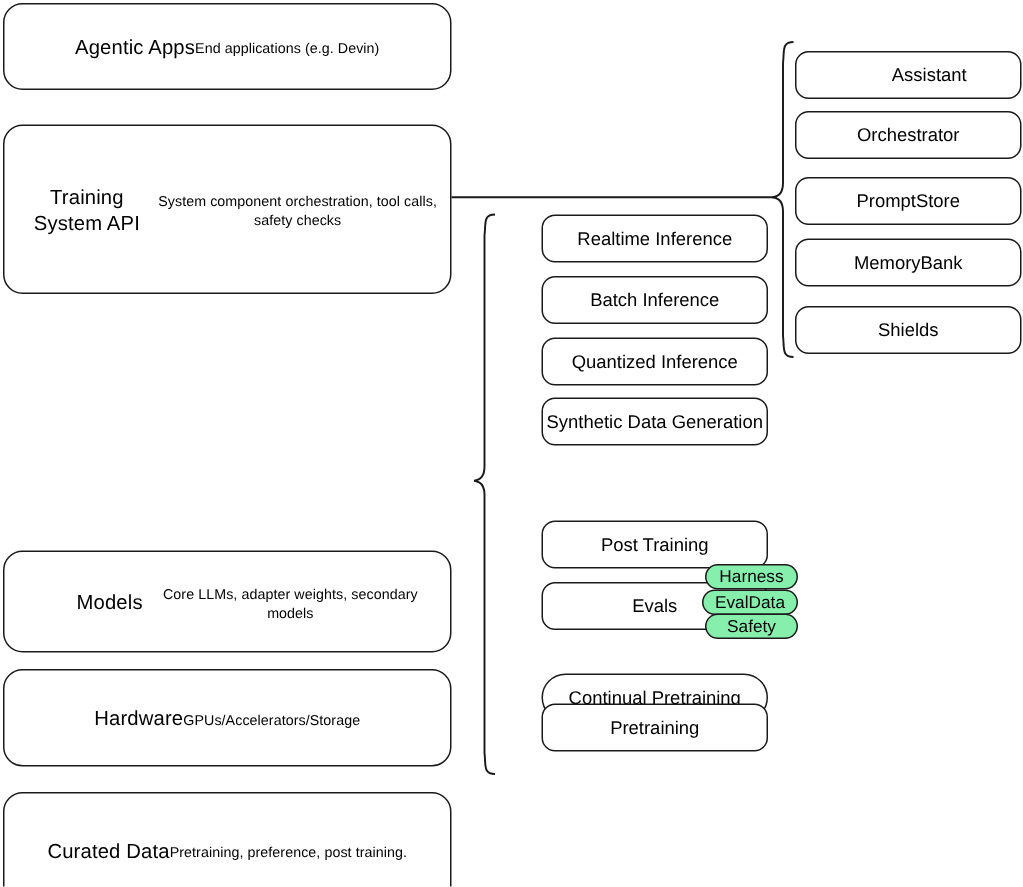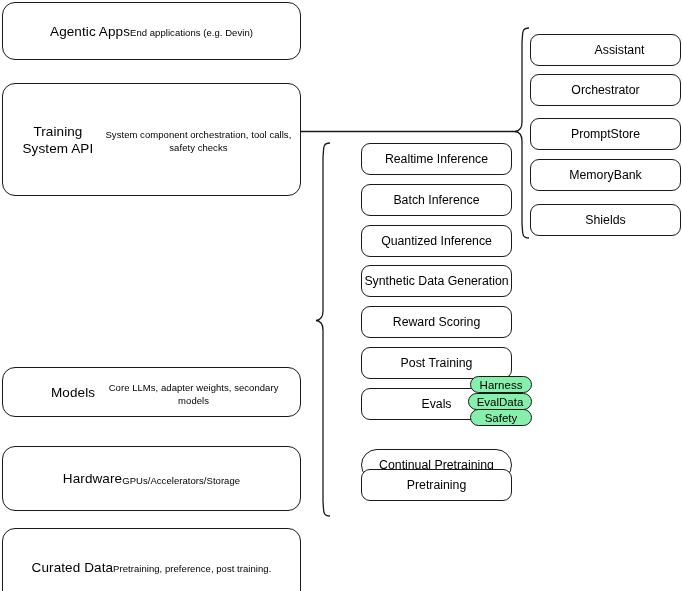--- a/index.html
+++ b/index.html
@@ -133,21 +133,21 @@
     <div class="title">Agentic Apps</div>
     <div class="sub">End applications (e.g. Devin)</div>
   </div>
 
   <div class="node layer" style="top:83px; height:113px;">
     <div class="title">Training System API</div>
     <div class="sub">System component orchestration, tool calls, safety checks</div>
   </div>
 
 
-  <div class="node layer" style="top:367px; height:50px;padding-left:48px;">
+  <div class="node layer" style="top:367px; height:68px;padding-left:48px;">
     <div class="title">Models</div>
     <div class="sub">Core LLMs, adapter weights, secondary models</div>
   </div>
 
   <div class="node layer" style="top:446px; height:65px;">
     <div class="title">Hardware</div>
     <div class="sub">GPUs/Accelerators/Storage</div>
   </div>
 
   <div class="node layer" style="top:528px; height:78px;">
@@ -160,23 +160,20 @@
   </div>
   <div class="node mid" style="top:184px;">
     <span>Batch Inference</span>
   </div>
   <div class="node mid" style="top:225px;">
     <span>Quantized Inference</span>
   </div>
   <div class="node mid" style="top:265px;">
     <span>Synthetic Data Generation</span>
   </div>
-  <div class="node mid" style="top:306px;">
-    <span>Reward Scoring</span>
-  </div>
   <div class="node mid" style="top:347px;">
     <span>Post Training</span>
   </div>
   <div class="node mid" style="top:388px;">
     <span>Evals</span>
   </div>
   <div class="node mid" style="top:449px;border-radius:16px;">
     <span>Continual Pretraining</span>
   </div>
   <div class="node mid" style="top:469px;">

